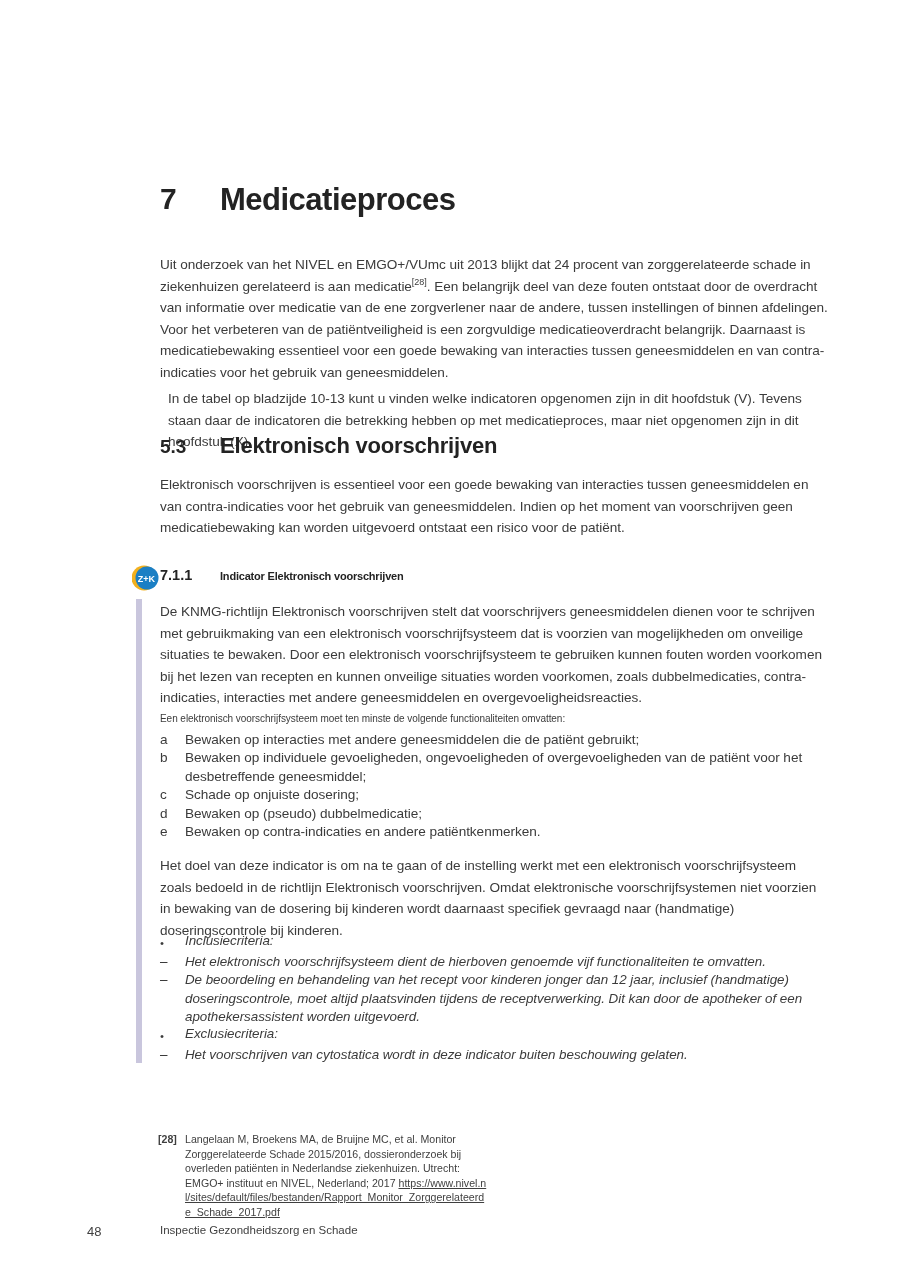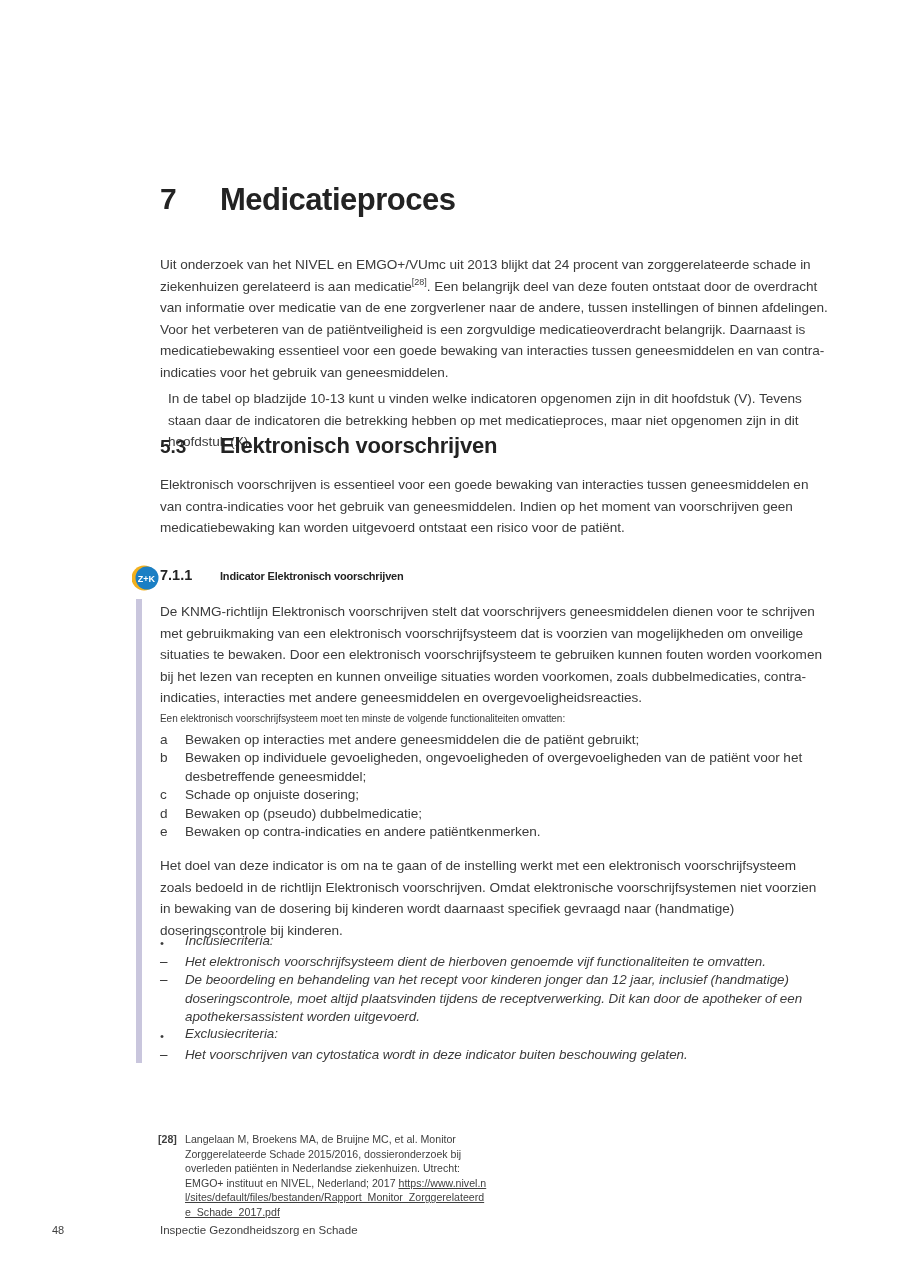--- a/index.html
+++ b/index.html
@@ -37,21 +37,21 @@
   .list-intro{left:160px;top:710px;width:668px;font-size:10px;line-height:18.4px;letter-spacing:-0.05px;}
   
   .criteria{left:160px;width:668px;font-style:italic;font-size:13.4px;line-height:18.6px;letter-spacing:-0.05px;}
   .criteria .row{display:grid;grid-template-columns:25px 1fr;}
   .criteria .bullet{font-size:11px;padding-top:2px;}
   
   .footnote{left:158px;top:1132px;width:332px;font-size:10.6px;line-height:14.6px;color:#3f3f3f;display:grid;grid-template-columns:27px 1fr;}
   .footnote .marker{font-weight:bold;}
   .footnote a{color:#3f3f3f;text-decoration:underline;word-break:break-all;cursor:pointer;}
   
-  .page-number{left:52px;top:1224px;font-size:11px;color:#3f3f3f;}
+  .page-number{left:87px;top:1224px;font-size:13px;color:#3f3f3f;}
   .footer-text{left:160px;top:1224px;font-size:11.5px;color:#3f3f3f;}
 </style>
 </head>
 <body>
 
 <div class="page">
 
   <div class="abs chapter-heading">
     <span class="num">7</span>
     <span class="title">Medicatieproces</span>

